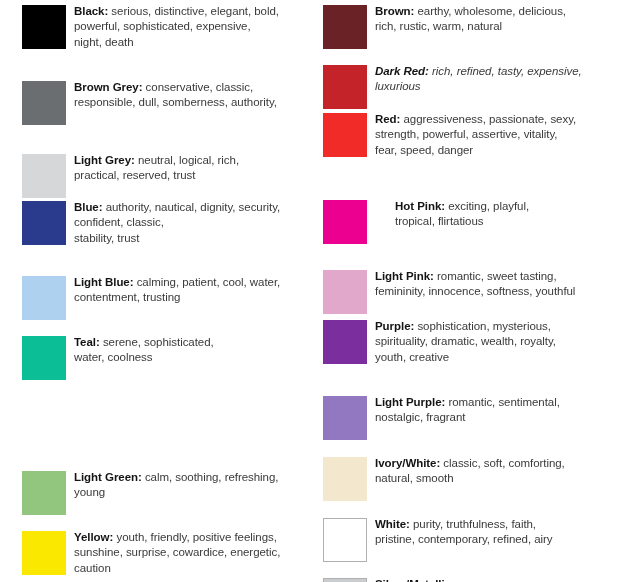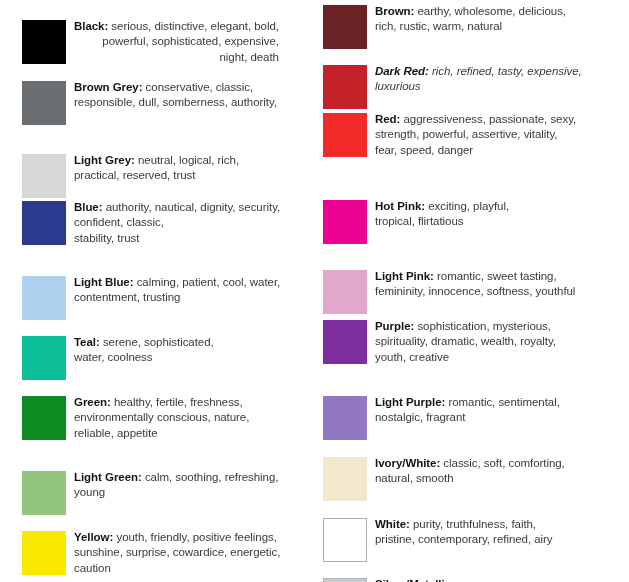--- a/index.html
+++ b/index.html
@@ -64,21 +64,21 @@
   .color-desc {
     font-weight: normal;
     color: #3a3a3a;
   }
 </style>
 </head>
 <body>
 
 <div class="sheet">
   <div class="column column-left">
-      <div class="entry" style="top: 18px; text-align: right;">
+      <div class="entry" style="top: 3px;">
         <div class="swatch" title="#000000" style="background: rgb(0, 0, 0);"></div>
         <div class="entry-text"><span class="color-name">Black:</span><span class="color-desc"> serious, distinctive, elegant, bold,
 powerful, sophisticated, expensive,
 night, death</span></div>
       </div>
       <div class="entry" style="top: 79px;">
         <div class="swatch" title="#6b6e70" style="background: rgb(107, 110, 112);"></div>
         <div class="entry-text"><span class="color-name">Brown Grey:</span><span class="color-desc"> conservative, classic,
 responsible, dull, somberness, authority,</span></div>
       </div>
@@ -96,26 +96,20 @@
       <div class="entry" style="top: 274px;">
         <div class="swatch" title="#afd1f0" style="background: rgb(175, 209, 240);"></div>
         <div class="entry-text"><span class="color-name">Light Blue:</span><span class="color-desc"> calming, patient, cool, water,
 contentment, trusting</span></div>
       </div>
       <div class="entry" style="top: 334px;">
         <div class="swatch" title="#0bbe96" style="background: rgb(11, 190, 150);"></div>
         <div class="entry-text"><span class="color-name">Teal:</span><span class="color-desc"> serene, sophisticated,
 water, coolness</span></div>
       </div>
-      <div class="entry" style="top: 394px;">
-        <div class="swatch" title="#0d8c22" style="background: rgb(13, 140, 34);"></div>
-        <div class="entry-text"><span class="color-name">Green:</span><span class="color-desc"> healthy, fertile, freshness,
-environmentally conscious, nature,
-reliable, appetite</span></div>
-      </div>
       <div class="entry" style="top: 469px;">
         <div class="swatch" title="#92c67e" style="background: rgb(146, 198, 126);"></div>
         <div class="entry-text"><span class="color-name">Light Green:</span><span class="color-desc"> calm, soothing, refreshing,
 young</span></div>
       </div>
       <div class="entry" style="top: 529px;">
         <div class="swatch" title="#fae800" style="background: rgb(250, 232, 0);"></div>
         <div class="entry-text"><span class="color-name">Yellow:</span><span class="color-desc"> youth, friendly, positive feelings,
 sunshine, surprise, cowardice, energetic,
 caution</span></div>
@@ -131,21 +125,21 @@
         <div class="swatch" title="#c42429" style="background: rgb(196, 36, 41);"></div>
         <div class="entry-text"><span class="color-name">Dark Red:</span><span class="color-desc"> rich, refined, tasty, expensive,
 luxurious</span></div>
       </div>
       <div class="entry" style="top: 111px;">
         <div class="swatch" title="#f02b28" style="background: rgb(240, 43, 40);"></div>
         <div class="entry-text"><span class="color-name">Red:</span><span class="color-desc"> aggressiveness, passionate, sexy,
 strength, powerful, assertive, vitality,
 fear, speed, danger</span></div>
       </div>
-      <div class="entry" style="top: 198px;">
+      <div class="entry" style="top: 198px; gap: 20px;">
         <div class="swatch" title="#ec0090" style="background: rgb(236, 0, 144);"></div>
         <div class="entry-text"><span class="color-name">Hot Pink:</span><span class="color-desc"> exciting, playful,
 tropical, flirtatious</span></div>
       </div>
       <div class="entry" style="top: 268px;">
         <div class="swatch" title="#e2a8cc" style="background: rgb(226, 168, 204);"></div>
         <div class="entry-text"><span class="color-name">Light Pink:</span><span class="color-desc"> romantic, sweet tasting,
 femininity, innocence, softness, youthful</span></div>
       </div>
       <div class="entry" style="top: 318px;">

